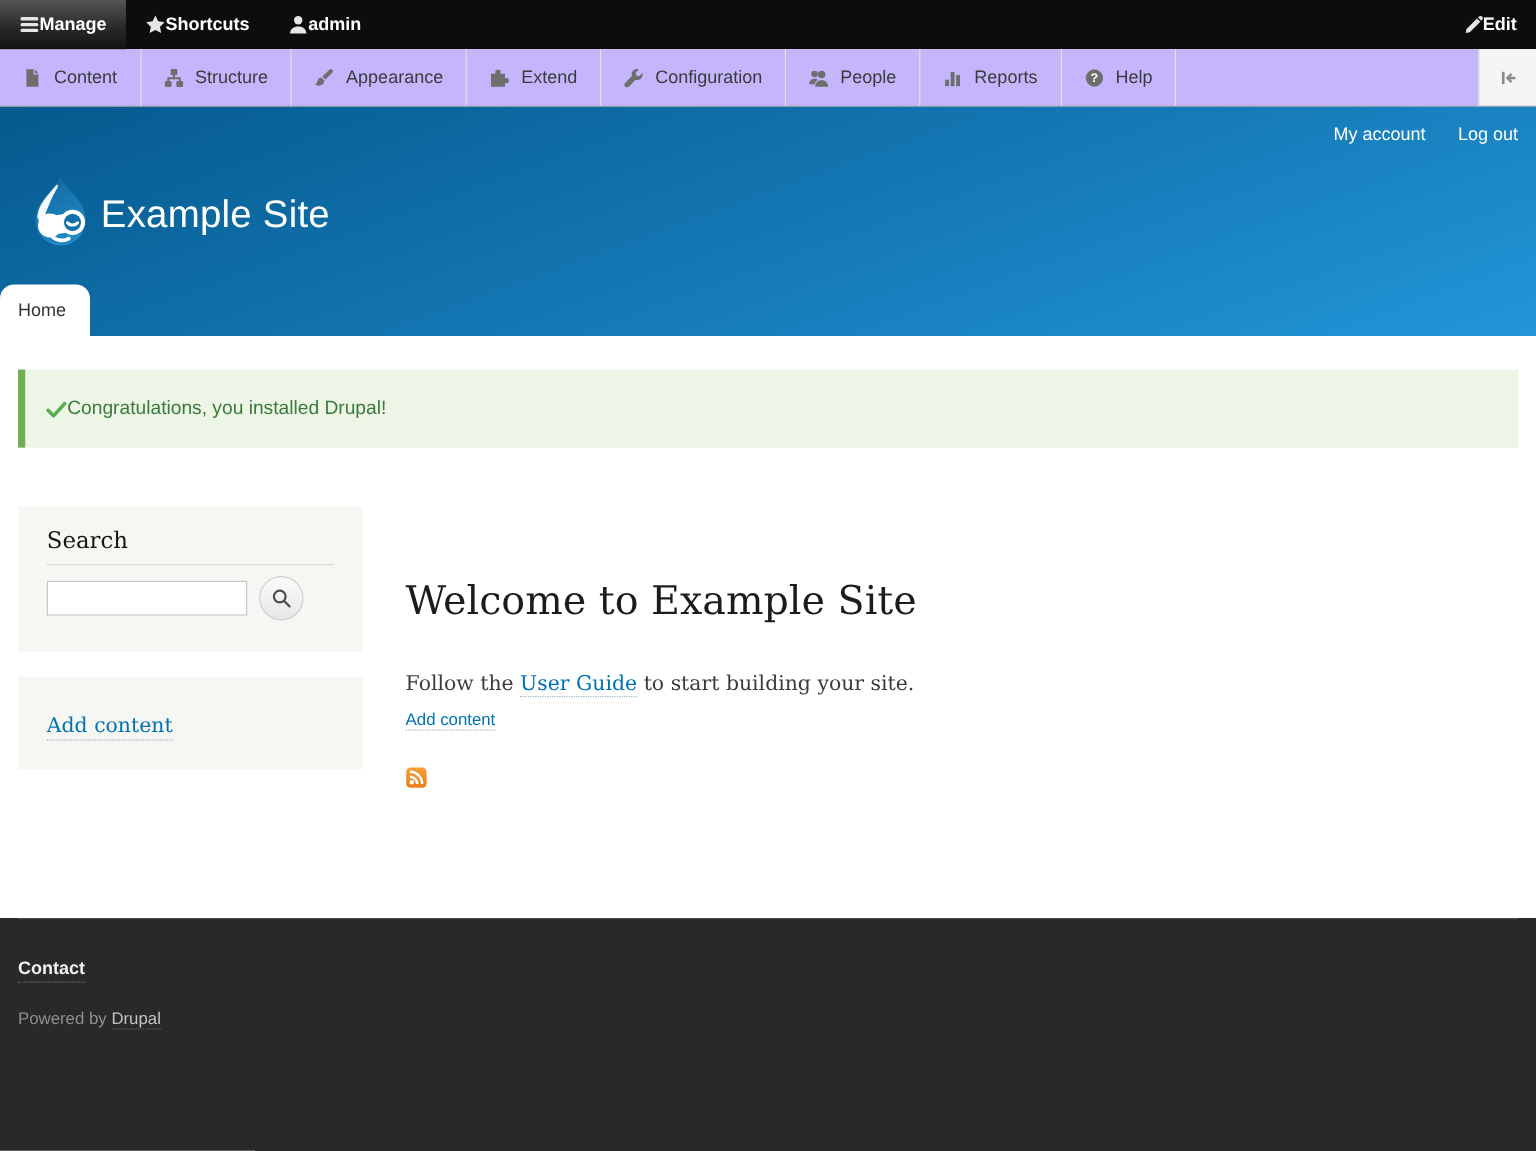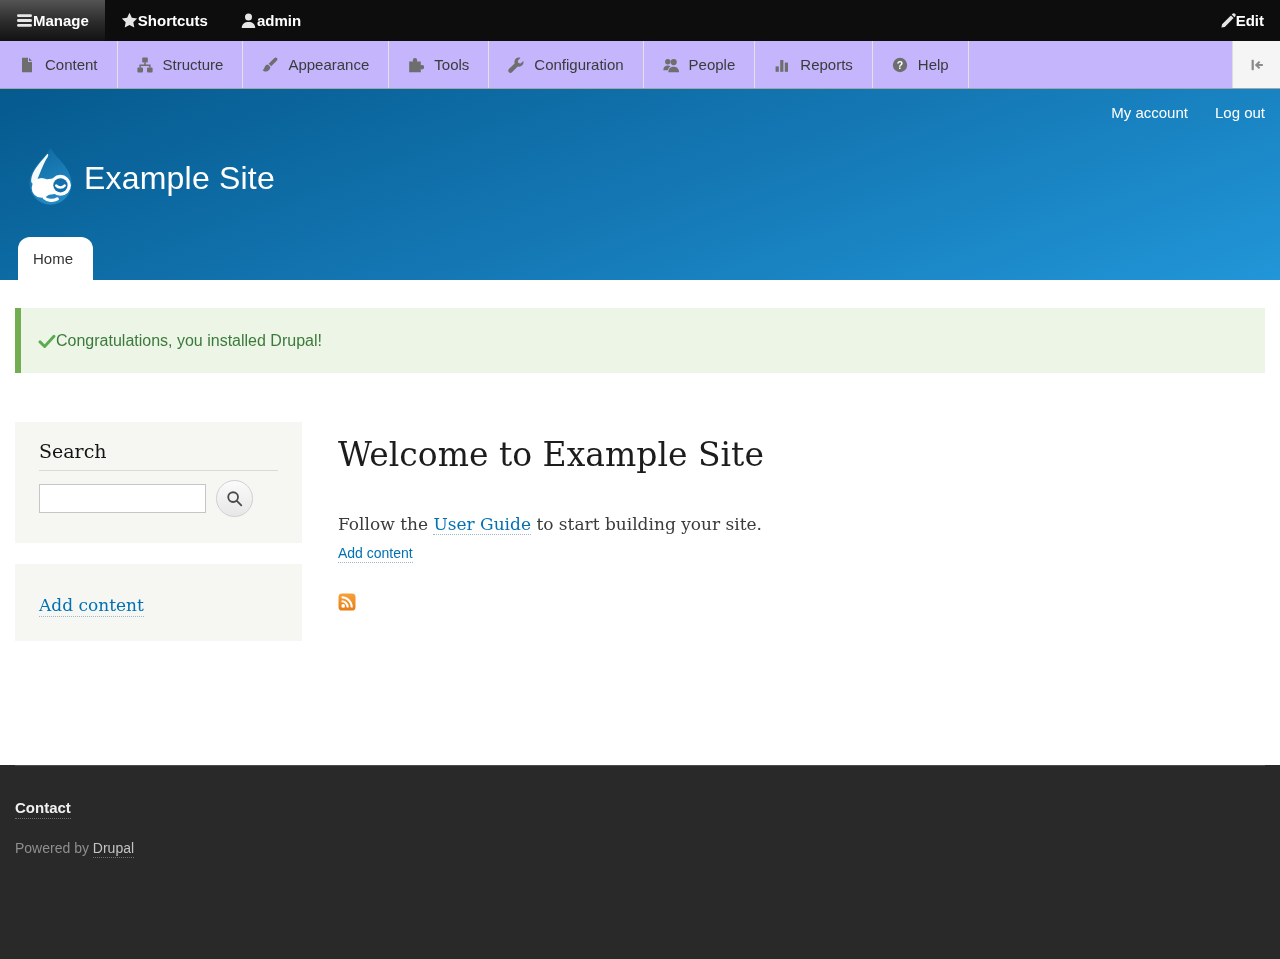--- a/index.html
+++ b/index.html
@@ -27,34 +27,34 @@
                  justify-content: center; color: #8a8a8a; cursor: pointer; }
 
   
   .site-header { height: 191px; position: relative;
                  background: linear-gradient(160deg, #055a8e 0%, #1579b6 55%, #2196d8 100%); }
   .account-menu { position: absolute; top: 15px; right: 15px; display: flex; gap: 27px; }
   .account-menu a { color: #fff; font-size: 15px; font-weight: 400; }
   .branding { position: absolute; top: 56px; left: 17px; display: flex;
               align-items: center; }
   .site-name { color: #fff; font-size: 32px; font-weight: 400; letter-spacing: .2px; }
-  .main-tabs { position: absolute; bottom: 0; left: 18px; display: flex; }
+  .main-tabs { position: absolute; bottom: 0; left: 0; display: flex; }
   .main-tabs .tab { background: #fff; color: #333; font-size: 15px;
                     padding: 13px 20px 13px 15px; border-radius: 12px 12px 0 0;
                     min-width: 65px; cursor: pointer; }
 
   
   .status-msg { margin: 28px 15px 0; min-height: 65px; background: #ecf5e6;
                 border-left: 6px solid #73ad51; display: flex; align-items: center;
                 padding: 0 20px 0 17px; }
   .status-msg .ic { color: #5cab50; flex: none; }
   .status-text { color: #3c7a3c; font-size: 16px; }
 
   
-  .layout { display: flex; align-items: flex-start; margin: 49px 15px 0; }
+  .layout { display: flex; align-items: flex-end; margin: 49px 15px 0; }
   .sidebar { width: 287px; flex: none; }
   .block { background: #f6f6f2; padding: 18px 24px 13px; margin-bottom: 21px; }
   .block-title { font-family: "DejaVu Serif", serif; font-size: 19px; font-weight: 400;
                  color: #141414; padding-bottom: 8px; border-bottom: 1px solid #d9d9d9; }
   .search-row { display: flex; align-items: center; gap: 10px; margin: 9px 0 13px; }
   .search-input { width: 167px; height: 29px; border: 1px solid #c6c6c6; background: #fff;
                   padding: 0 6px; font-size: 14px; border-radius: 0; outline: none; }
   .search-btn { width: 37px; height: 37px; border-radius: 50%;
                 border: 1px solid #d0d0d0; background: linear-gradient(#fbfbfb, #e7e7e7);
                 display: flex; align-items: center; justify-content: center;
@@ -196,21 +196,21 @@
   <div class="tray-item">
     <svg class="ic" width="16" height="16">
         <use href="#i-brush"></use>
       </svg>
     <span>Appearance</span>
   </div>
   <div class="tray-item">
     <svg class="ic" width="16" height="16">
         <use href="#i-puzzle"></use>
       </svg>
-    <span>Tools</span>
+    <span>Extend</span>
   </div>
   <div class="tray-item">
     <svg class="ic" width="16" height="16">
         <use href="#i-wrench"></use>
       </svg>
     <span>Configuration</span>
   </div>
   <div class="tray-item">
     <svg class="ic" width="16" height="16">
         <use href="#i-people"></use>

